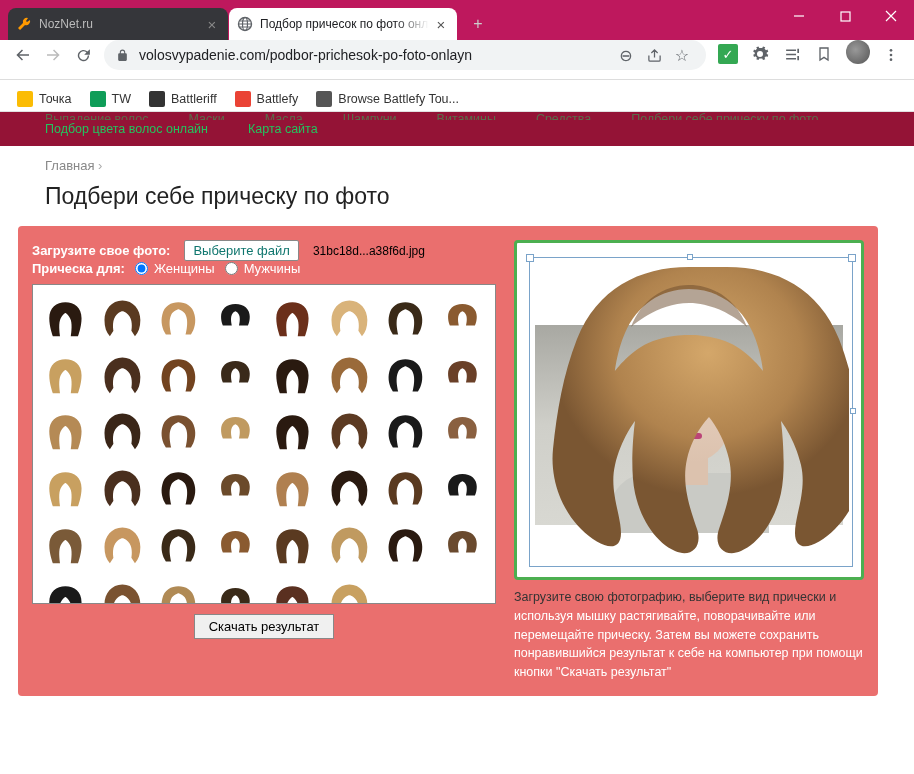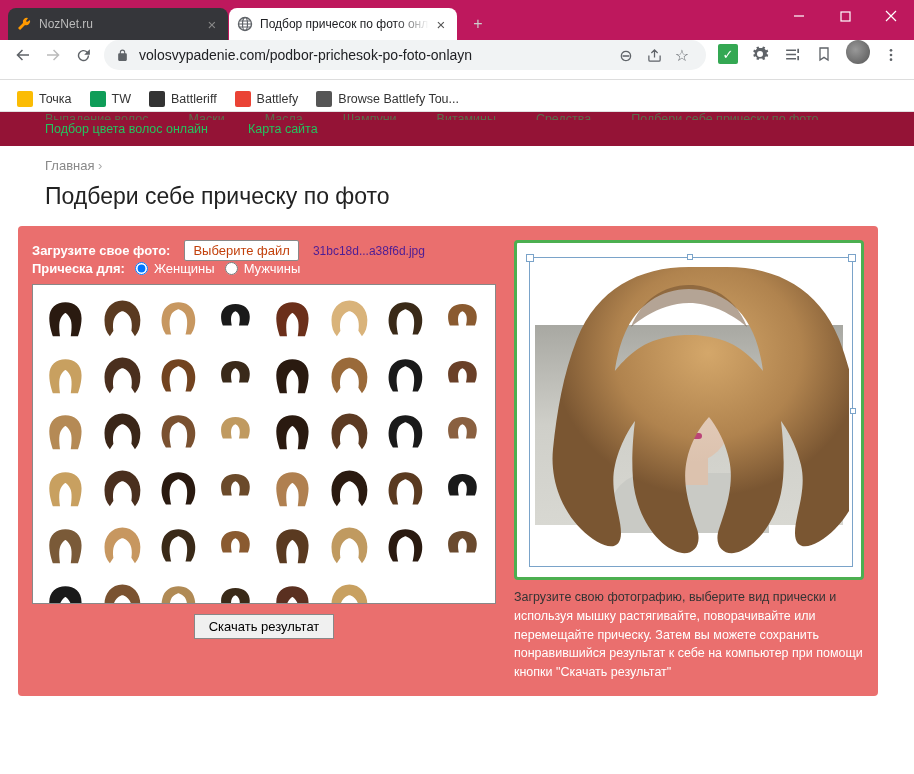--- a/index.html
+++ b/index.html
@@ -40,22 +40,22 @@
 .top-nav{background:#941336;color:#22c55e;padding:4px 0 8px}
 .top-nav-inner{max-width:860px;margin:0 auto;padding:0 18px}
 .top-nav-row{display:flex;gap:40px;font-size:12.5px;padding:2px 0}
 .top-nav-row span{white-space:nowrap}
 .breadcrumb{max-width:860px;margin:0 auto;padding:12px 18px 4px;font-size:13px;color:#888}
 .page-title{max-width:860px;margin:0 auto;padding:6px 18px 16px;font-size:23px;font-weight:400;color:#222}
 
 .app-box{max-width:860px;margin:0 auto 0 18px;background:#ea6f6e;border-radius:4px;padding:14px;display:flex;gap:18px}
 .left-col{flex:1;min-width:0}
 .upload-row{color:#fff;font-size:13px;font-weight:bold;display:flex;align-items:center;gap:14px;}
-.file-btn{background:#fff;color:#c2410c;border:1px solid #888;font-size:13px;padding:2px 8px;border-radius:2px;font-weight:normal}
-.filename{font-size:12px;color:#4c1d95;font-weight:normal}
+.file-btn{background:#fff;color:#0f766e;border:1px solid #888;font-size:13px;padding:2px 8px;border-radius:2px;font-weight:normal}
+.filename{font-size:12px;color:#000000;font-weight:normal}
 .gender-row{color:#fff;font-size:13px;font-weight:bold;display:flex;align-items:center;gap:4px;margin-bottom:8px}
 .gender-row label{font-weight:normal;cursor:pointer}
 .gender-row input{margin:0 2px 0 6px}
 
 .hair-grid-wrap{background:#fff;border:1px solid #888;height:320px;overflow-y:scroll;padding:6px}
 .hair-grid{display:grid;grid-template-columns:repeat(8,1fr);gap:4px}
 .hair-thumb{width:100%;aspect-ratio:1;background:#fff;display:flex;align-items:center;justify-content:center}
 .hair-svg{width:85%;height:85%}
 
 .download-btn{display:block;margin:10px auto 0;background:#f0f0f0;border:1px solid #888;padding:4px 14px;font-size:13px}

